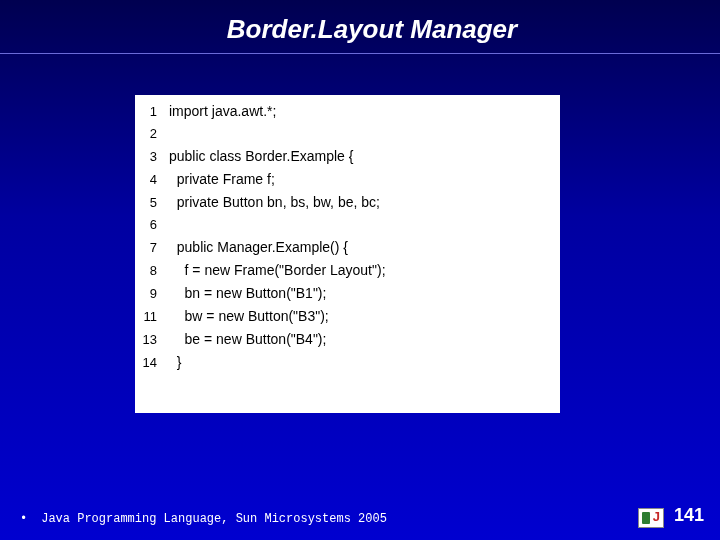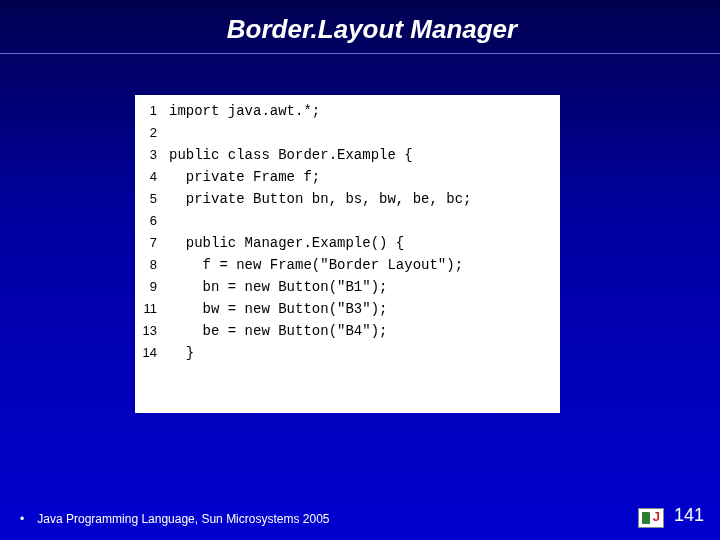--- a/index.html
+++ b/index.html
@@ -45,41 +45,41 @@
   }
   .ln {
     display: inline-block;
     width: 34px;
     text-align: right;
     padding-right: 12px;
     font-family: Arial, Helvetica, sans-serif;
     font-size: 13px;
   }
   .cc {
-    font-family: Liberation Mono, monospace;
+    font-family: Liberation Sans, sans-serif;
   }
   .footer {
     position: absolute;
     left: 20px;
     bottom: 14px;
     color: #ffffff;
     font-size: 12px;
-    font-family: Liberation Sans, sans-serif;
+    font-family: Liberation Mono, monospace;
   }
   .footer .bullet {
     display: inline-block;
     width: 14px;
   }
   .page-num {
     position: absolute;
     right: 16px;
     bottom: 14px;
     color: #ffffff;
     font-size: 18px;
-    font-weight: normal;
+    font-weight: bold;
     font-family: Arial, Helvetica, sans-serif;
   }
   .logo {
     position: absolute;
     right: 56px;
     bottom: 12px;
     width: 26px;
     height: 20px;
     background: #ffffff;
     border: 1px solid #888;

